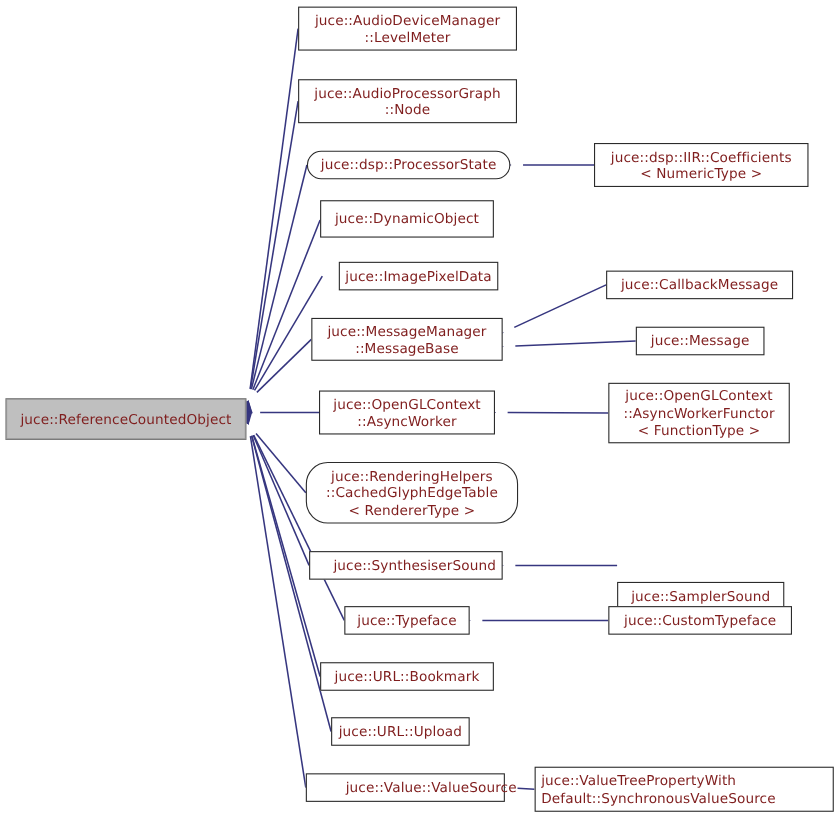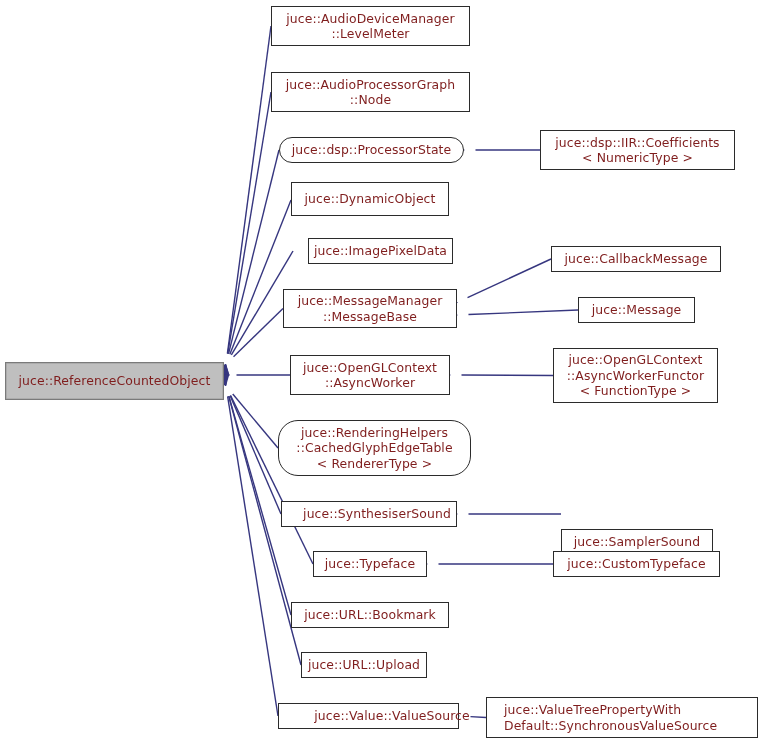--- a/index.html
+++ b/index.html
@@ -39,21 +39,21 @@
     z-index: 2;
   }
   .node.root {
     background: #bfbfbf;
     border: 1px solid #7a7a7a;
     box-shadow: 0 0 0 0.5px #9a9a9a inset;
   }
   .node.leftalign {
     justify-content: flex-start;
     text-align: left;
-    padding-left: 17px;
+    padding-left: 5px;
   }
 </style>
 </head>
 <body>
 
 <div id="diagram">
   <svg id="edges" xmlns="http://www.w3.org/2000/svg">
       <line x1="271" y1="26" x2="227.38570200141487" y2="353.59183830048386" stroke="#36367f" stroke-width="1.4"></line>
       <polygon points="226,364 229.7028303639924,375.5900408668605 219.3937940139955,374.21753602736385" fill="#36367f"></polygon>
       <line x1="271" y1="92" x2="227.71383616674754" y2="353.64081250321493" stroke="#36367f" stroke-width="1.4"></line>

